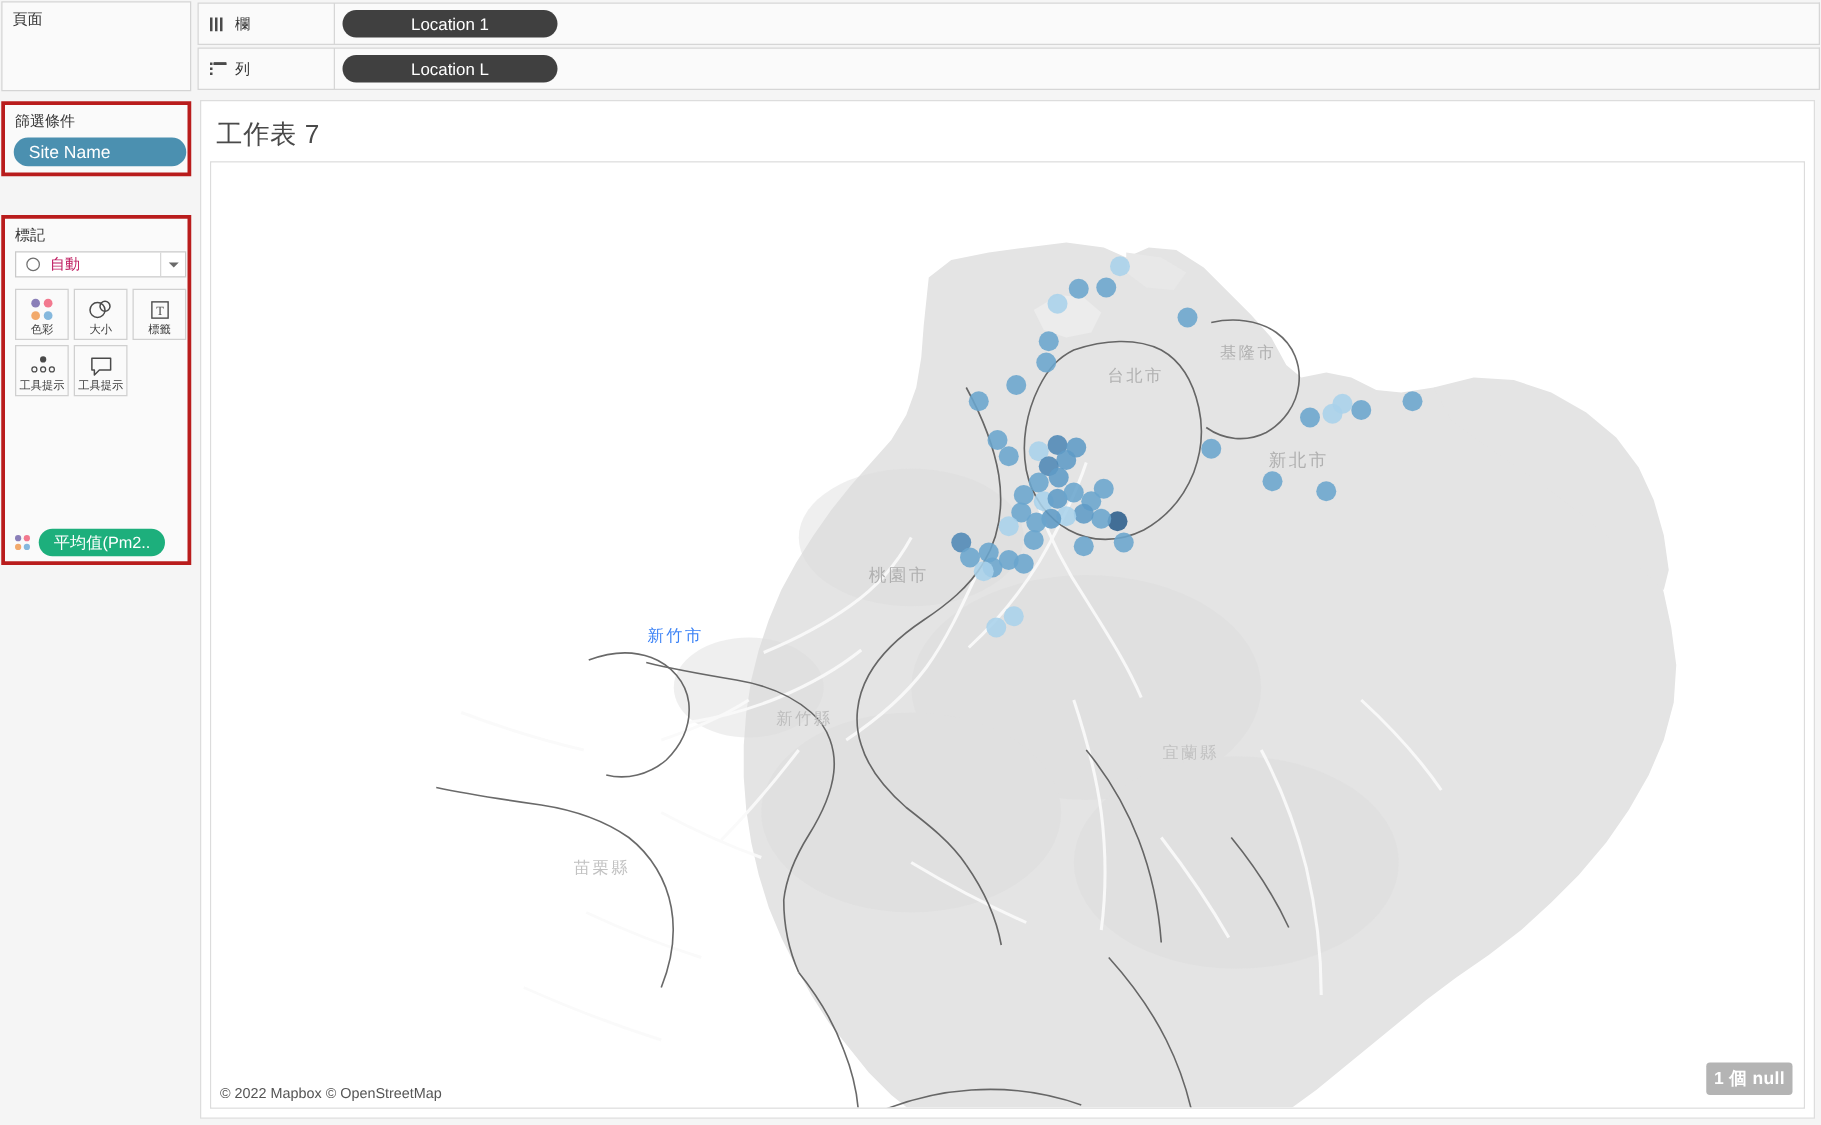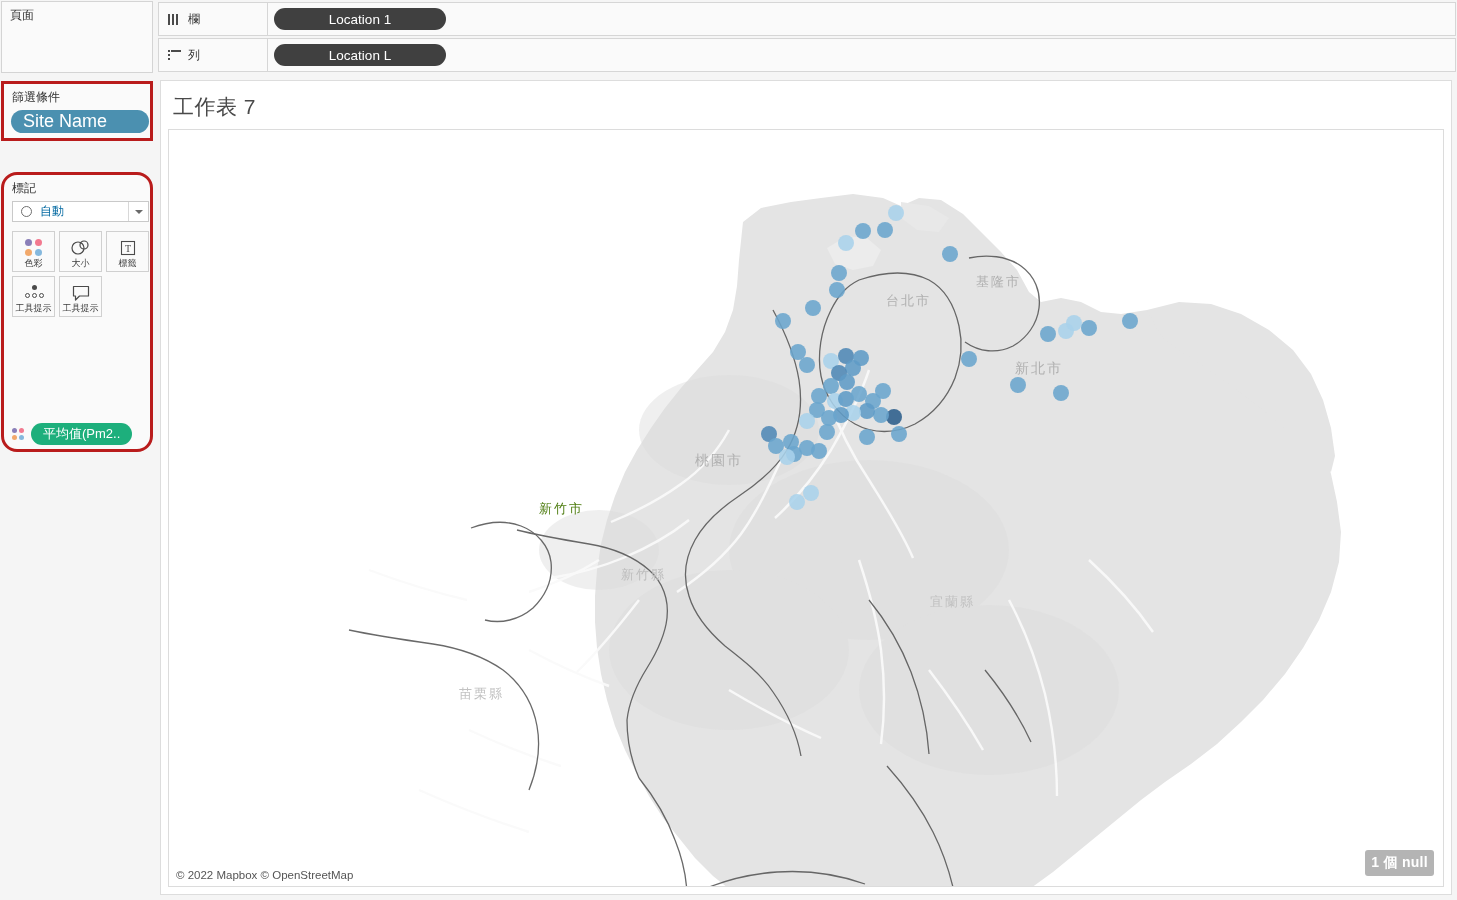--- a/index.html
+++ b/index.html
@@ -58,33 +58,33 @@
   }
   .pill.green{background:#404040;min-width:172px;}
 
   
   .left-panel{position:absolute;left:0;top:76px;width:156px;height:824px;background:#f5f5f5;}
   .panel-card{
     position:absolute;left:1px;width:152px;
     background:#fafafa;border:3px solid #b91c1c;box-sizing:border-box;
   }
   .filters-card{top:5px;height:60px;}
-  .marks-card{top:96px;height:280px;border-radius:16px;}
+  .marks-card{top:96px;height:280px;}
 
   .filter-pill-wrap{padding:6px 7px 0 7px;}
   .filter-pill{display:block;width:138px;height:23px;border-radius:11.5px;background:#4b90b0;
-    color:#fff;font-size:18px;line-height:23px;padding-left:12px;box-sizing:border-box;}
+    color:#fff;font-size:14px;line-height:23px;padding-left:12px;box-sizing:border-box;}
 
   .marks-dd{
     position:absolute;left:8px;top:26px;width:137px;height:21px;
     background:#fff;border:1px solid #c9c9c9;box-sizing:border-box;
     display:flex;align-items:center;
   }
   .marks-dd .circ{width:9px;height:9px;border:1px solid #6f6f6f;border-radius:50%;margin-left:8px;}
-  .marks-dd .lbl{margin-left:8px;font-size:12px;color:#0369a1;}
+  .marks-dd .lbl{margin-left:8px;font-size:12px;color:#be185d;}
   .marks-dd .arrow{
     position:absolute;right:0;top:0;width:19px;height:19px;
     border-left:1px solid #d8d8d8;display:flex;align-items:center;justify-content:center;
   }
   .marks-dd .arrow::after{
     content:"";width:0;height:0;border-left:4px solid transparent;border-right:4px solid transparent;
     border-top:4px solid #6a6a6a;
   }
 
   .mbtns{position:absolute;left:8px;top:56px;width:138px;}
@@ -387,21 +387,21 @@
             <path d="M700 470 C718 492 732 516 742 542 C752 568 758 596 760 624"></path>
             <path d="M816 540 C834 562 850 586 862 612"></path>
           </g>
         </svg>
 
         <div>
           <div style="position:absolute;left:717px;top:162px;font-size:13px;color:#b0b0b0;letter-spacing:2px;">台北市</div>
           <div style="position:absolute;left:807px;top:143px;font-size:13px;color:#b0b0b0;letter-spacing:2px;">基隆市</div>
           <div style="position:absolute;left:846px;top:230px;font-size:14px;color:#b0b0b0;letter-spacing:2px;">新北市</div>
           <div style="position:absolute;left:526px;top:322px;font-size:14px;color:#b0b0b0;letter-spacing:2px;">桃園市</div>
-          <div style="position:absolute;left:370px;top:370px;font-size:13px;color:#4d7c0f;letter-spacing:2px;">新竹市</div>
+          <div style="position:absolute;left:349px;top:370px;font-size:13px;color:#3b82f6;letter-spacing:2px;">新竹市</div>
           <div style="position:absolute;left:452px;top:436px;font-size:13px;color:#bdbdbd;letter-spacing:2px;">新竹縣</div>
           <div style="position:absolute;left:290px;top:555px;font-size:13px;color:#c2c2c2;letter-spacing:2px;">苗栗縣</div>
           <div style="position:absolute;left:761px;top:463px;font-size:13px;color:#c2c2c2;letter-spacing:2px;">宜蘭縣</div>
         </div>
 
         <div class="marks-layer" id="marks-layer">
             <div class="mark" style="left: 719px; top: 75px; width: 16px; height: 16px; background: rgb(169, 210, 234);"></div>
             <div class="mark" style="left: 686px; top: 93px; width: 16px; height: 16px; background: rgb(106, 165, 205);"></div>
             <div class="mark" style="left: 708px; top: 92px; width: 16px; height: 16px; background: rgb(106, 165, 205);"></div>
             <div class="mark" style="left: 669px; top: 105px; width: 16px; height: 16px; background: rgb(169, 210, 234);"></div>

